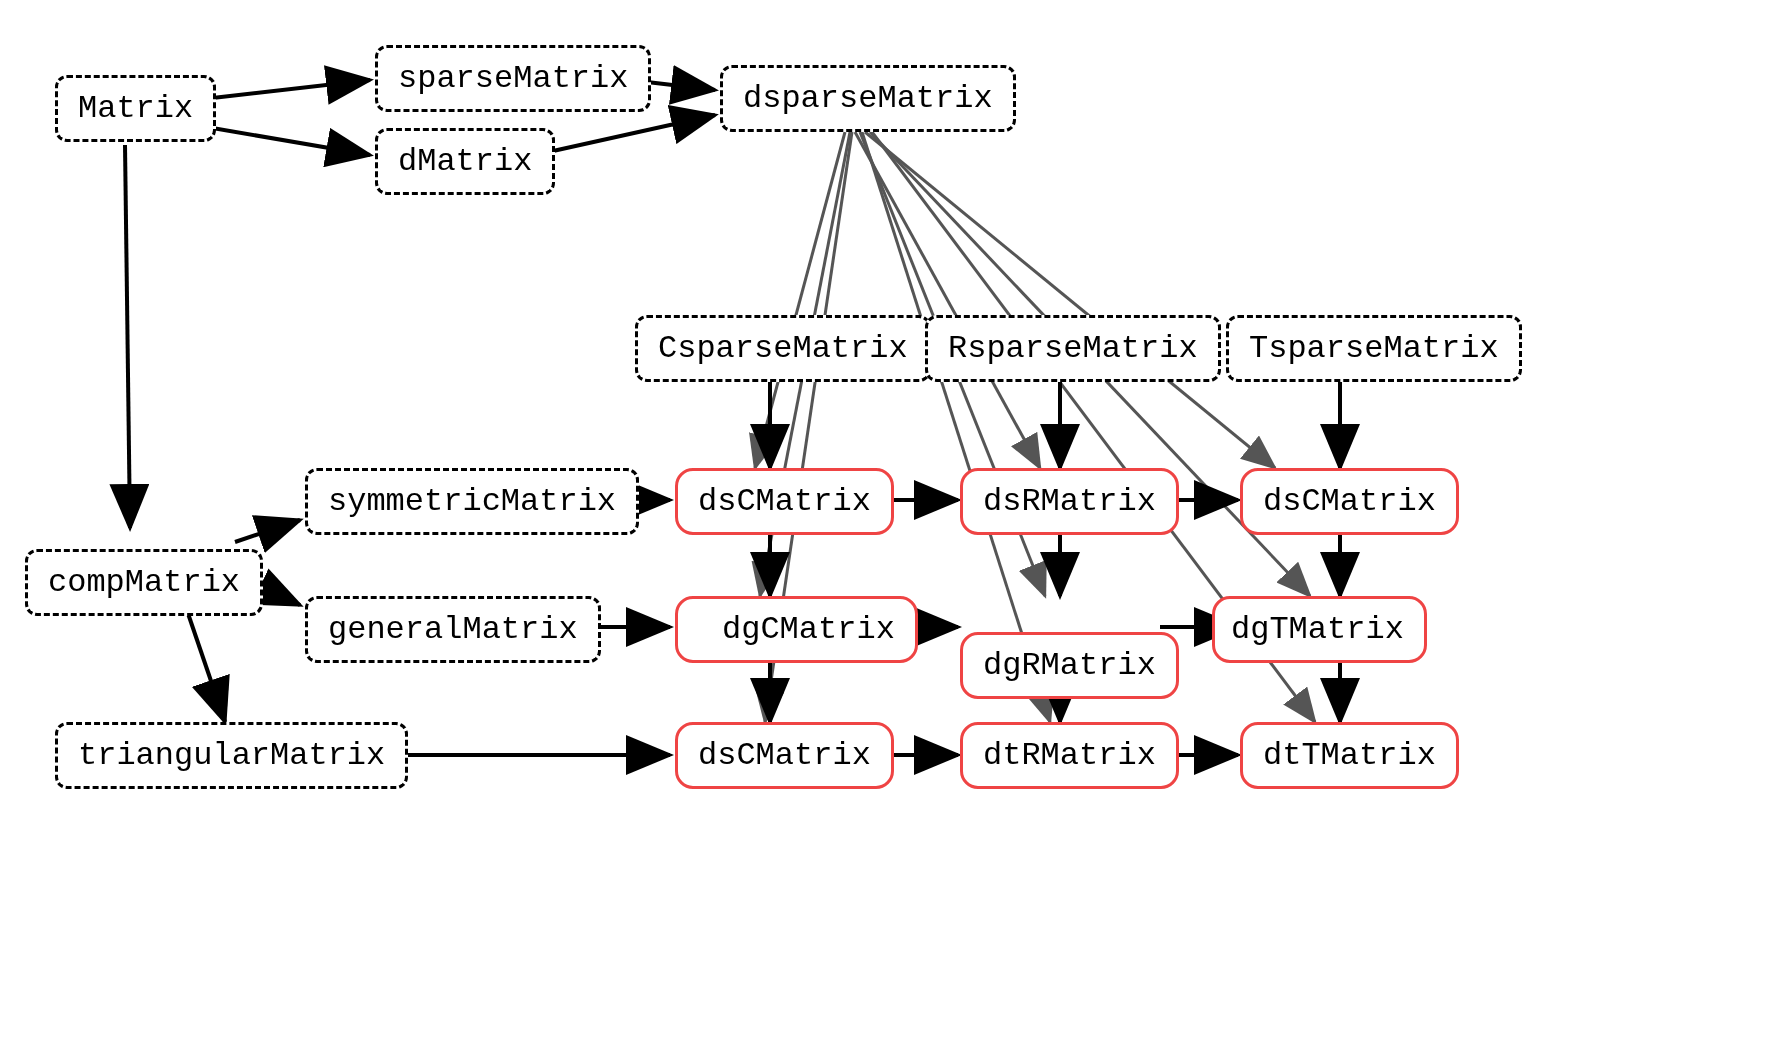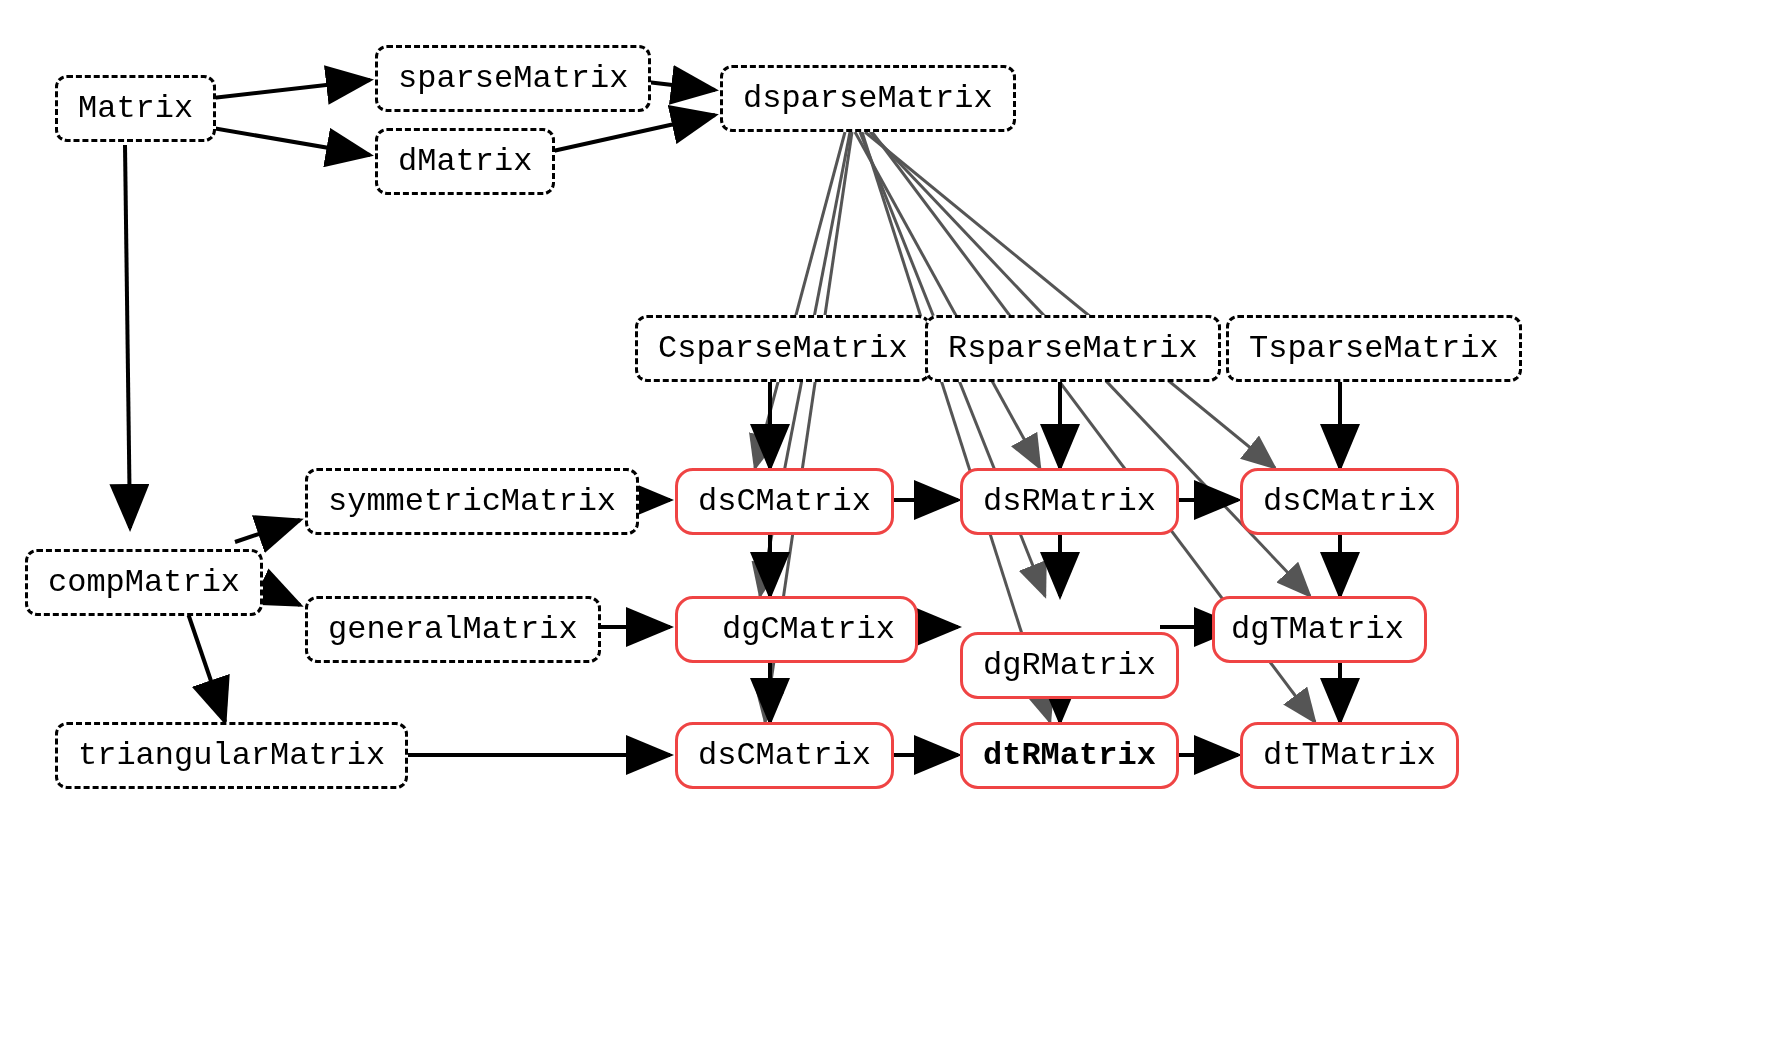--- a/index.html
+++ b/index.html
@@ -129,14 +129,14 @@
 
 <div class="node solid" style="left:675px; top:468px;">dsCMatrix</div>
 <div class="node solid" style="left:960px; top:468px;">dsRMatrix</div>
 <div class="node solid" style="left:1240px; top:468px;">dsCMatrix</div>
 
 <div class="node solid" style="left:675px; top:596px;padding-left:44px;">dgCMatrix</div>
 <div class="node solid" style="left:960px; top:588px;margin-top:44px;">dgRMatrix</div>
 <div class="node solid" style="left:1212px; top:596px;padding-left:16px;">dgTMatrix</div>
 
 <div class="node solid" style="left:675px; top:722px;">dsCMatrix</div>
-<div class="node solid" style="left:960px; top:722px;font-weight:bold;">dtRMatrix</div>
+<div class="node solid" style="left:960px; top:722px;">dtRMatrix</div>
 <div class="node solid" style="left:1240px; top:722px;">dtTMatrix</div>
 
 </body></html>

